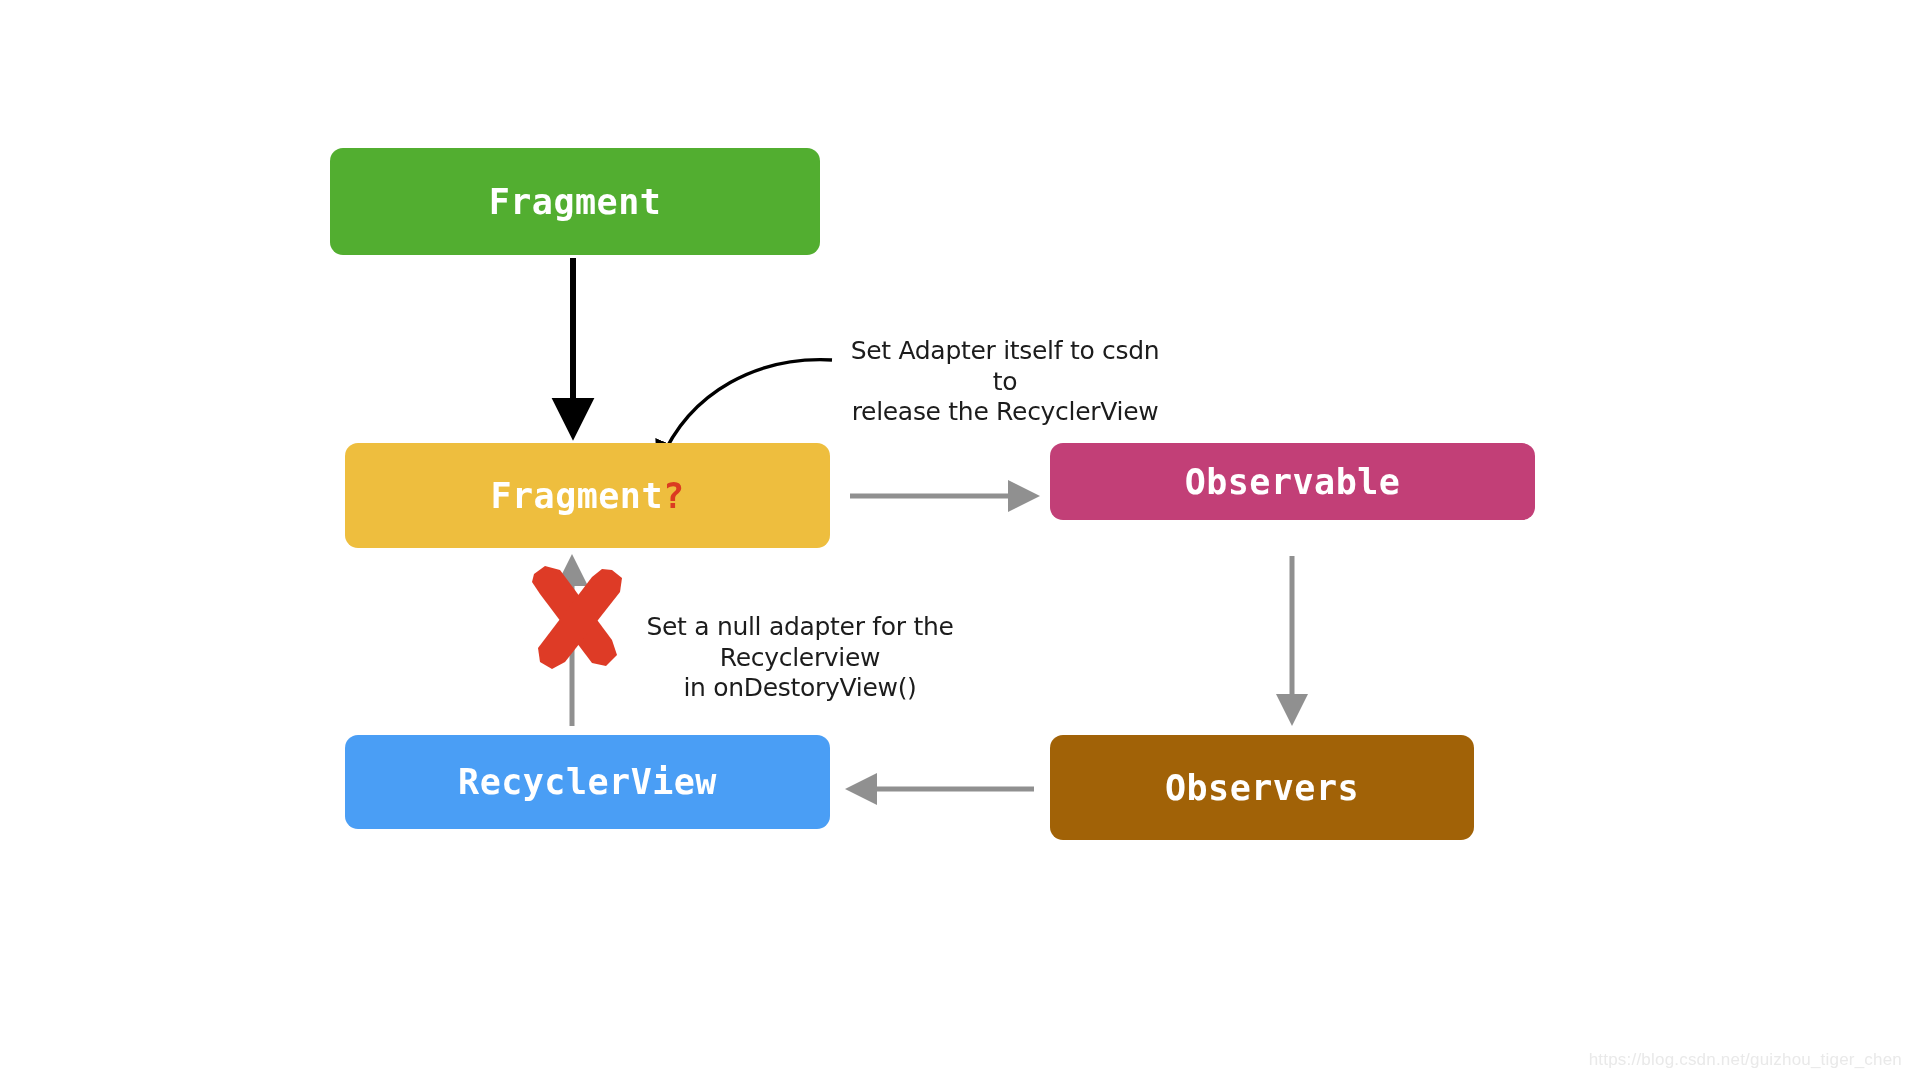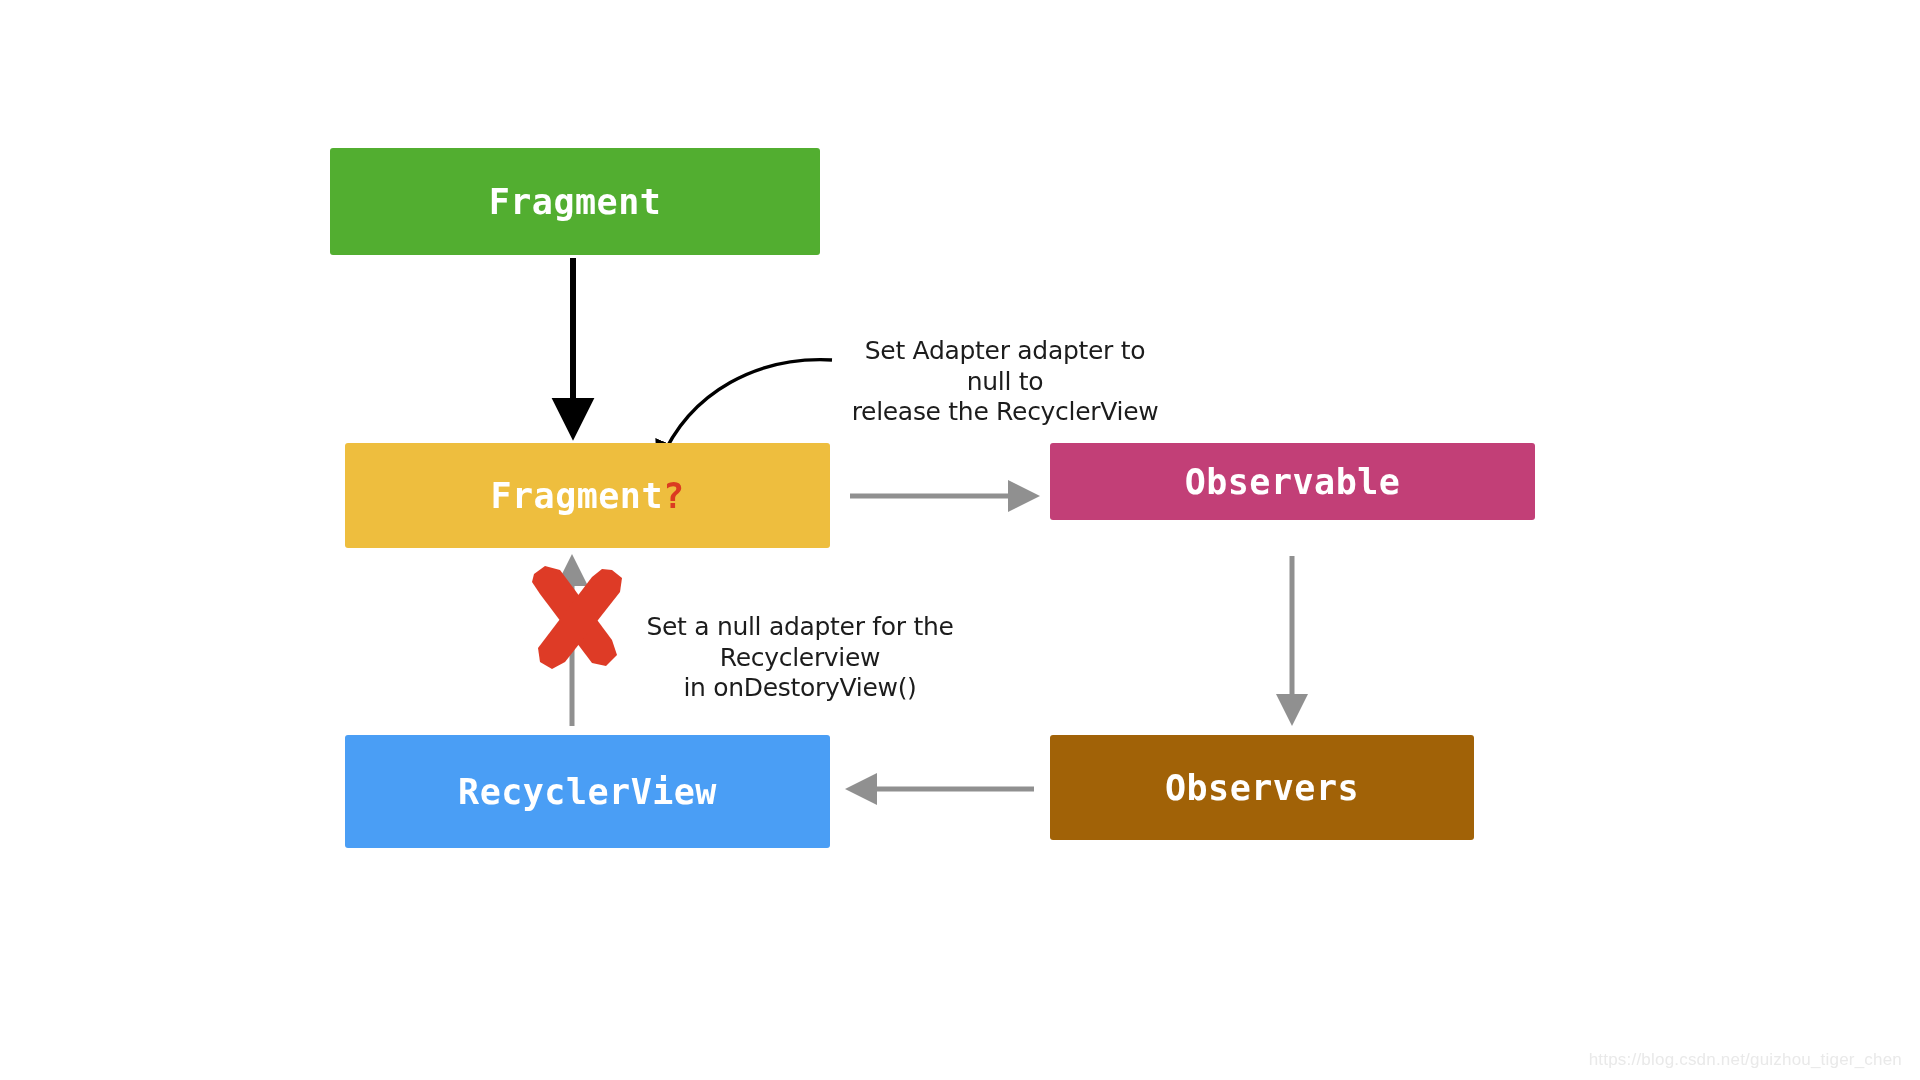--- a/index.html
+++ b/index.html
@@ -15,21 +15,21 @@
     width: 1920px;
     height: 1080px;
     background: #ffffff;
     overflow: hidden;
   }
   .node {
     position: absolute;
     display: flex;
     align-items: center;
     justify-content: center;
-    border-radius: 3px;
+    border-radius: 13px;
     color: #ffffff;
     font-family: "DejaVu Sans Mono", "Liberation Mono", monospace;
     font-size: 35px;
     font-weight: 700;
     letter-spacing: 0.5px;
     box-sizing: border-box;
     user-select: none;
   }
   .node-label {
     white-space: pre;
@@ -121,29 +121,29 @@
 
   <div class="node" style="left:345px; top:443px; width:485px; height:105px; background:#EEBE3E;">
     <span class="node-label">Fragment</span>
       <span class="node-label qmark">?</span>
   </div>
 
   <div class="node" style="left:1050px; top:443px; width:485px; height:77px; background:#C23F77;">
     <span class="node-label">Observable</span>
   </div>
 
-  <div class="node" style="left:345px; top:735px; width:485px; height:113px; background:#4A9EF5;">
+  <div class="node" style="left:345px; top:735px; width:485px; height:94px; background:#4A9EF5;">
     <span class="node-label">RecyclerView</span>
   </div>
 
   <div class="node" style="left:1050px; top:735px; width:424px; height:105px; background:#a16207;">
     <span class="node-label">Observers</span>
   </div>
 
-  <div class="anno" style="left:840px; top:336px; width:330px;">Set Adapter adapter to null to
+  <div class="anno" style="left:840px; top:336px; width:330px;">Set Adapter itself to csdn to
 release the RecyclerView</div>
 
   <div class="anno" style="left:625px; top:612px; width:350px;">Set a null adapter for the Recyclerview
 in onDestoryView()</div>
 
   <div class="watermark">https://blog.csdn.net/guizhou_tiger_chen</div>
 
 </div>
 
 </body></html>

